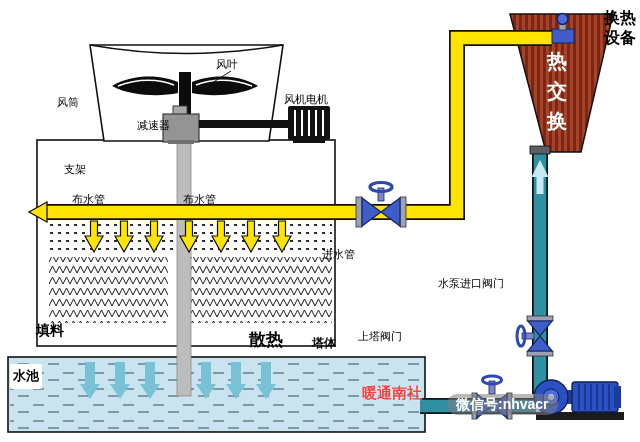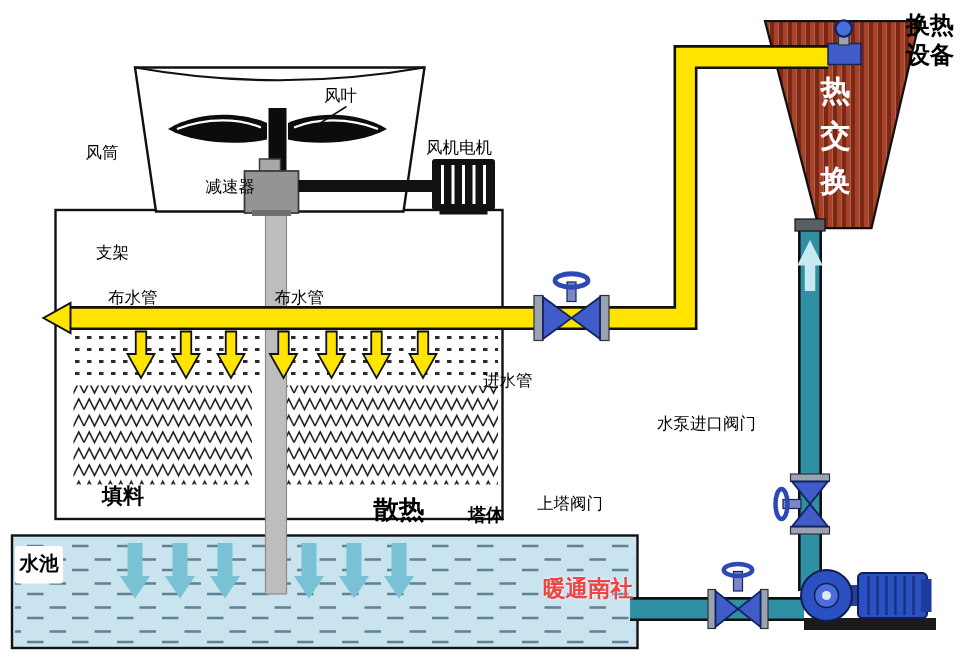--- a/index.html
+++ b/index.html
@@ -9,21 +9,21 @@
   #stage svg { position:absolute; left:0; top:0; }
   .lbl { position:absolute; font-size:11px; color:#000; white-space:nowrap; line-height:1.2; }
   #lbl-fan-blade   { left:216px; top:58px;text-align:right; }
   #lbl-fan-duct    { left:57px;  top:96px; }
   #lbl-fan-motor   { left:284px; top:93px; }
   #lbl-reducer     { left:137px; top:119px; }
   #lbl-support     { left:64px;  top:163px; }
   #lbl-dist-left   { left:72px;  top:193px; }
   #lbl-dist-right  { left:183px; top:193px; }
   #lbl-inlet       { left:322px; top:248px; }
-  #lbl-filler      { left:36px;  top:322px; font-size:14px; font-weight:bold;margin-left:32px; }
+  #lbl-filler      { left:36px;  top:322px; font-size:14px; font-weight:bold; }
   #lbl-heat-diss   { left:249px; top:330px; font-size:17px; font-weight:bold; }
   #lbl-tower-body  { left:312px; top:336px; font-size:12px; font-weight:bold; }
   #lbl-upper-valve { left:358px; top:330px; }
   #lbl-pump-valve  { left:438px; top:277px; }
   #lbl-pool { left:10px; top:364px; width:32px; background:#ffffff; font-size:13px; font-weight:bold;
               line-height:1.45; text-align:center; padding:3px 0; border-radius:2px;
               white-space:normal; word-break:break-all; }
   #lbl-exchanger { left:545px; top:46px; width:24px; font-size:20px; font-weight:bold; color:#ffffff;
                    line-height:1.5; text-align:center; white-space:normal; word-break:break-all; }
   #lbl-equipment { left:604px; top:8px; width:36px; font-size:16px; font-weight:bold; color:#000;
@@ -193,14 +193,15 @@
   <div class="lbl" id="lbl-filler">填料</div>
   <div class="lbl" id="lbl-heat-diss">散热</div>
   <div class="lbl" id="lbl-tower-body">塔体</div>
   <div class="lbl" id="lbl-upper-valve">上塔阀门</div>
   <div class="lbl" id="lbl-pump-valve">水泵进口阀门</div>
   <div class="lbl" id="lbl-pool">水池</div>
   <div class="lbl" id="lbl-equipment">换热设备</div>
   <div class="lbl" id="lbl-exchanger">热交换</div>
 
   <div class="lbl" id="wm-site">暖通南社</div>
+  <div class="lbl" id="wm-wechat">微信号:nhvacr</div>
 
 </div>
 
 </body></html>

